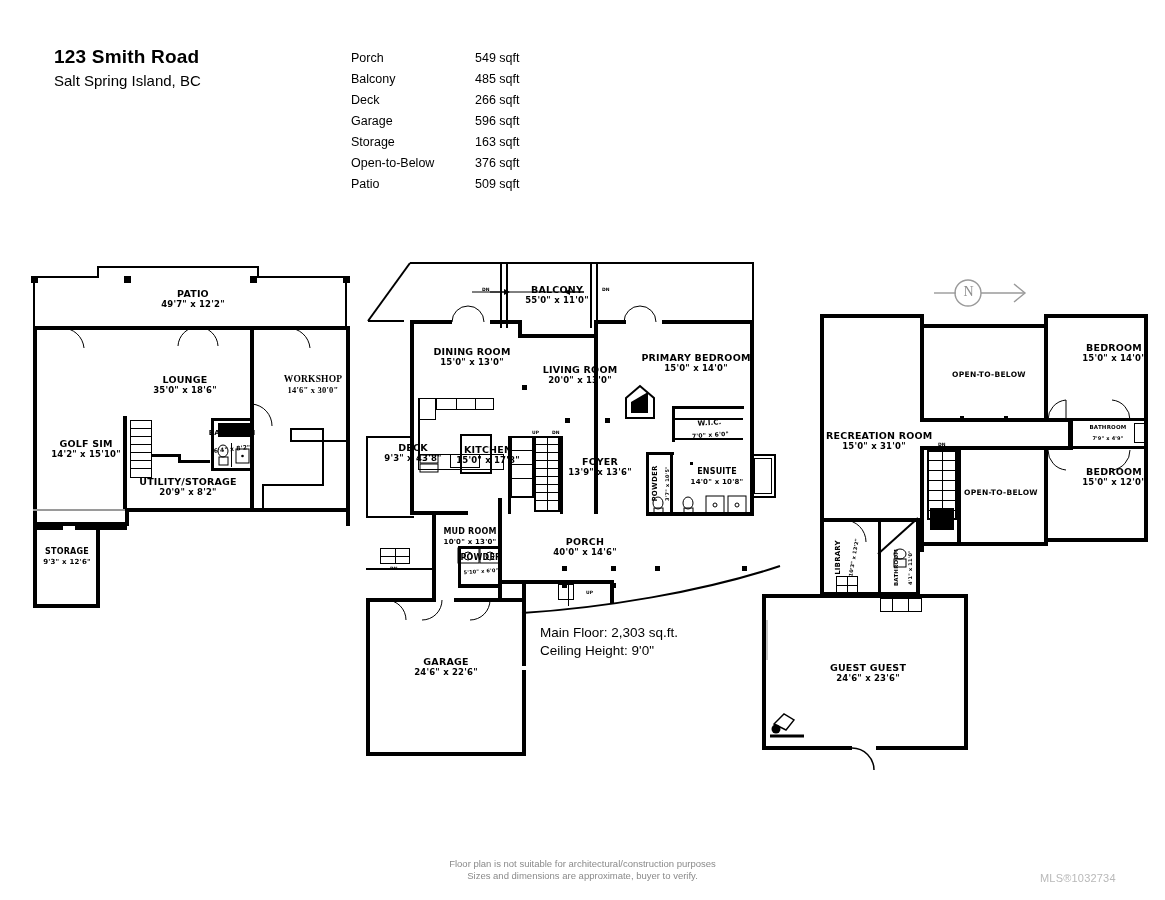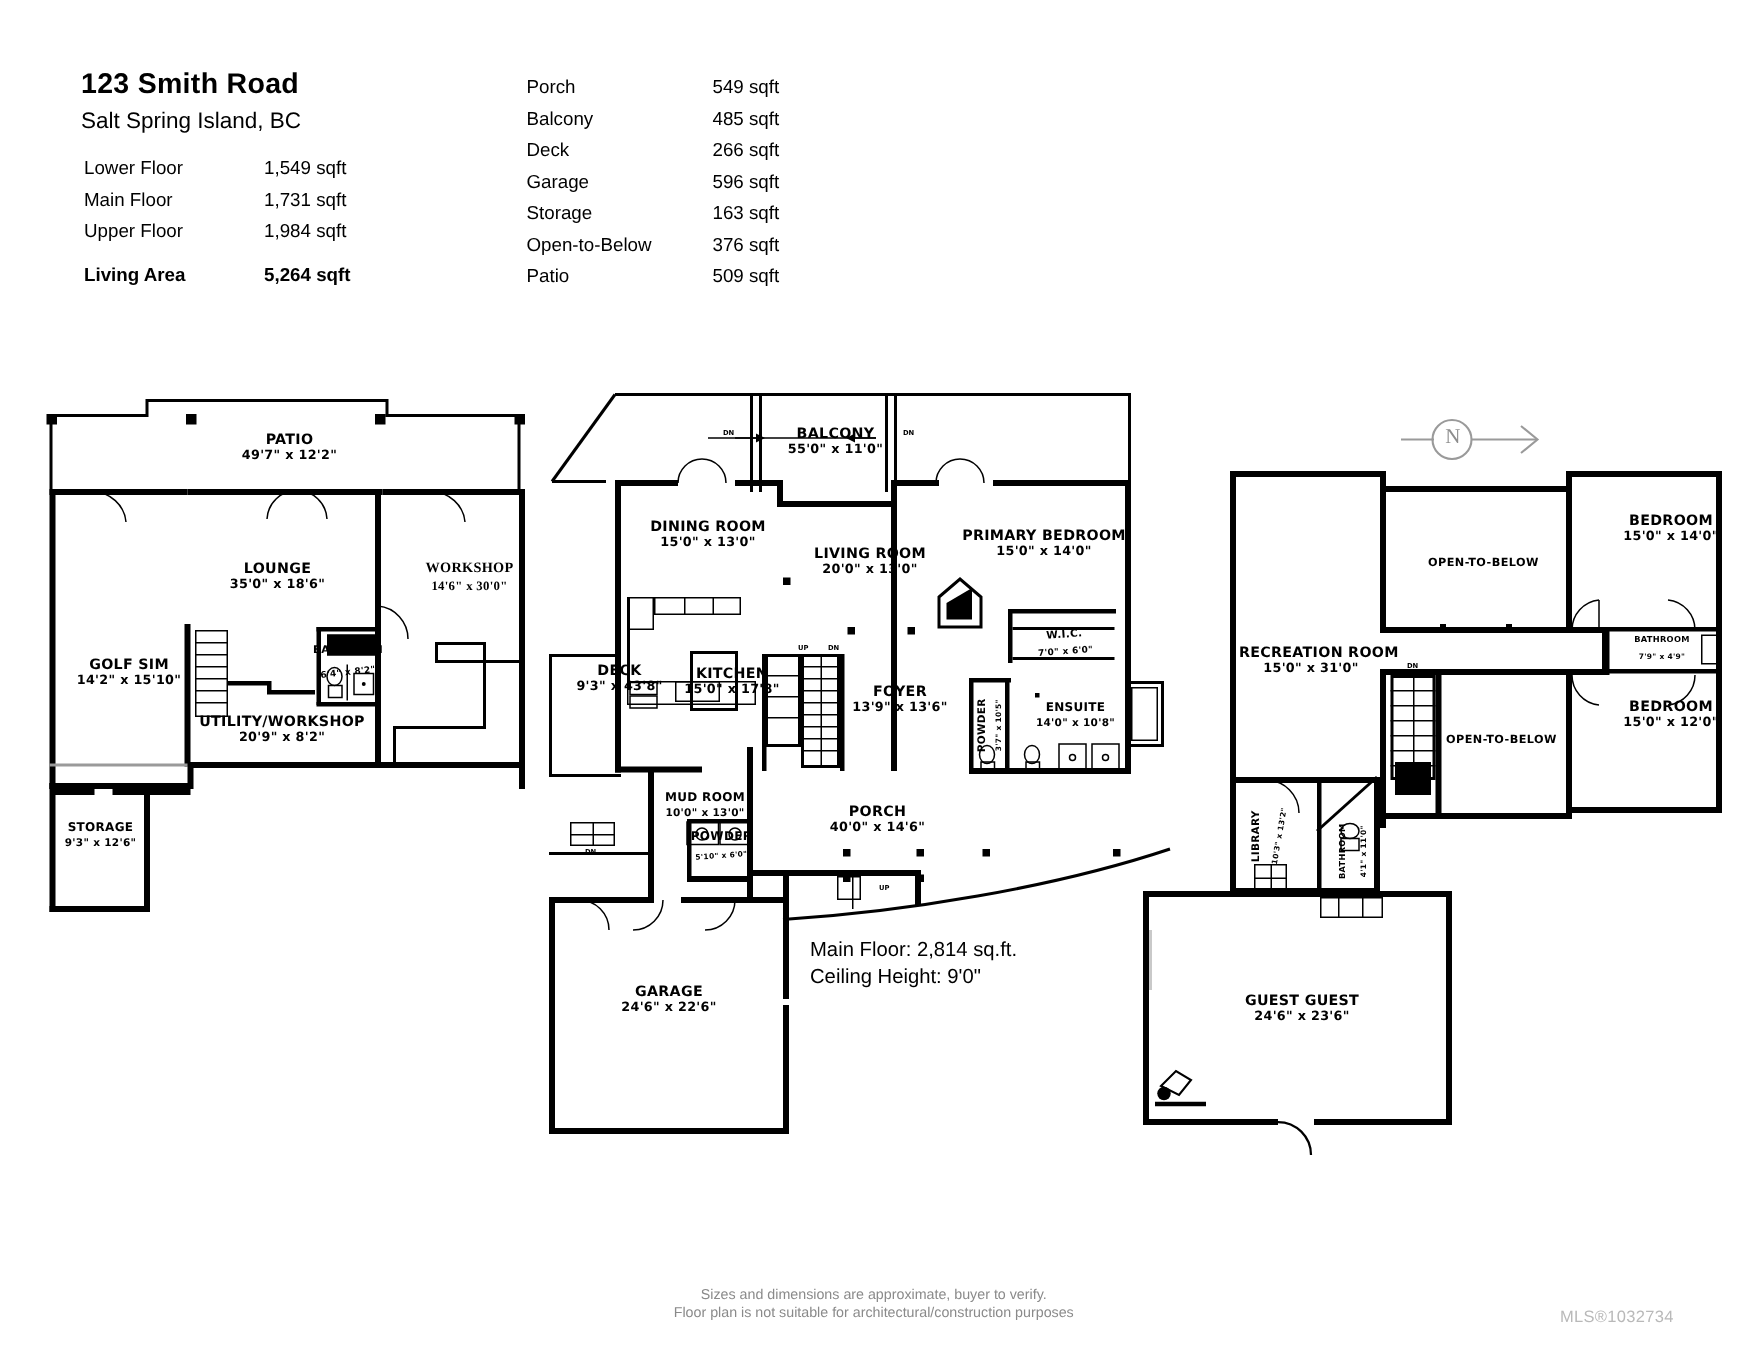--- a/index.html
+++ b/index.html
@@ -51,38 +51,20 @@
   svg{position:absolute;overflow:visible;}
 </style>
 </head>
 <body>
 
 <div class="stage">
 
   <div class="hdr-title">123 Smith Road</div>
   <div class="hdr-sub">Salt Spring Island, BC</div>
 
-  <div class="tbl" id="tblA">
-    <div class="row">
-      <span class="k">Lower Floor</span>
-      <span class="v">1,549 sqft</span>
-    </div>
-    <div class="row">
-      <span class="k">Main Floor</span>
-      <span class="v">1,731 sqft</span>
-    </div>
-    <div class="row">
-      <span class="k">Upper Floor</span>
-      <span class="v">1,984 sqft</span>
-    </div>
-    <div class="row total">
-      <span class="k">Living Area</span>
-      <span class="v">5,264 sqft</span>
-    </div>
-  </div>
 
   <div class="tbl" id="tblB">
     <div class="row">
       <span class="k">Porch</span>
       <span class="v">549 sqft</span>
     </div>
     <div class="row">
       <span class="k">Balcony</span>
       <span class="v">485 sqft</span>
     </div>
@@ -173,21 +155,21 @@
     <div class="thin" style="left:102px;top:178px;width:22px;height:1px;"></div>
     <div class="thin" style="left:102px;top:186px;width:22px;height:1px;"></div>
     <div class="thin" style="left:102px;top:194px;width:22px;height:1px;"></div>
     <div class="thin" style="left:102px;top:202px;width:22px;height:1px;"></div>
     <div class="thin" style="left:102px;top:210px;width:22px;height:1px;"></div>
     <div class="w" style="left:124px;top:196px;width:28px;height:3px;"></div>
     <div class="w" style="left:150px;top:196px;width:3px;height:8px;"></div>
     <div class="w" style="left:150px;top:202px;width:32px;height:3px;"></div>
 
     <div class="lbl" style="left:100px;top:218px;width:120px;">
-      <span class="n">UTILITY/WORKSHOP</span>
+      <span class="n">UTILITY/STORAGE</span>
       <span class="d">20'9" x 8'2"</span>
     </div>
 
     <div class="w" style="left:183px;top:160px;width:42px;height:3px;"></div>
     <div class="w" style="left:183px;top:160px;width:3px;height:52px;"></div>
     <div class="w" style="left:183px;top:210px;width:42px;height:3px;"></div>
     <div class="thin" style="left:190px;top:165px;width:30px;height:12px;border:1px solid #000;"></div>
     <div class="thin" style="left:203px;top:185px;width:1px;height:24px;background:#000;"></div>
     <svg style="left:186px;top:186px;width:38px;height:24px;">
       <ellipse cx="9" cy="7" rx="5" ry="6" fill="none" stroke="#000" stroke-width="1"></ellipse>
@@ -444,21 +426,21 @@
       <path d="M4,2 A20,20 0 0 1 24,22" fill="none" stroke="#000" stroke-width="1"></path>
       <path d="M60,2 A20,20 0 0 1 40,22" fill="none" stroke="#000" stroke-width="1"></path>
       <path d="M108,2 A20,20 0 0 1 88,22" fill="none" stroke="#000" stroke-width="1"></path>
     </svg>
     <div class="lbl" style="left:38px;top:398px;width:92px;">
       <span class="n">GARAGE</span>
       <span class="d">24'6" x 22'6"</span>
     </div>
 
     <div class="note" style="left:178px;top:366px;">
-      <div>Main Floor: 2,814 sq.ft.</div>
+      <div>Main Floor: 2,303 sq.ft.</div>
       <div>Ceiling Height: 9'0"</div>
     </div>
   </div>
 
   <div style="position:absolute;left:932px;top:272px;width:104px;height:42px;">
     <svg style="left:0;top:0;width:104px;height:42px;">
       <line x1="2" y1="21" x2="24" y2="21" stroke="#9a9a9a" stroke-width="1.4"></line>
       <circle cx="36" cy="21" r="13" fill="none" stroke="#9a9a9a" stroke-width="1.4"></circle>
       <line x1="49" y1="21" x2="92" y2="21" stroke="#9a9a9a" stroke-width="1.4"></line>
       <polyline points="82,12 93,21 82,30" fill="none" stroke="#9a9a9a" stroke-width="1.4"></polyline>
@@ -598,18 +580,18 @@
     </div>
     <svg style="left:-44px;top:400px;width:40px;height:32px;">
       <path d="M6,14 L16,4 L26,10 L18,20 Z" fill="none" stroke="#000" stroke-width="1.4"></path>
       <circle cx="8" cy="19" r="4.5" fill="#000"></circle>
       <line x1="2" y1="26" x2="36" y2="26" stroke="#000" stroke-width="3"></line>
     </svg>
     <div class="thin" style="left:-46px;top:310px;width:2px;height:40px;background:#c9c9c9;"></div>
   </div>
 
   <div class="foot">
+    <div>Floor plan is not suitable for architectural/construction purposes</div>
     <div>Sizes and dimensions are approximate, buyer to verify.</div>
-    <div>Floor plan is not suitable for architectural/construction purposes</div>
   </div>
   <div class="mls">MLS®1032734</div>
 
 </div>
 
 </body></html>

